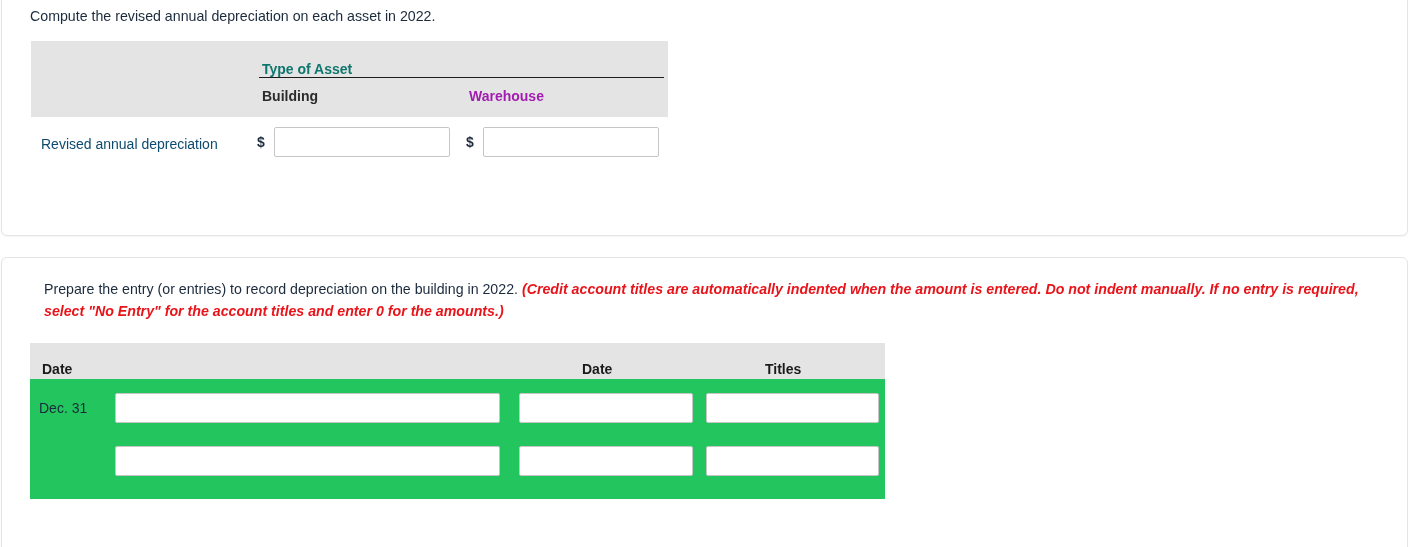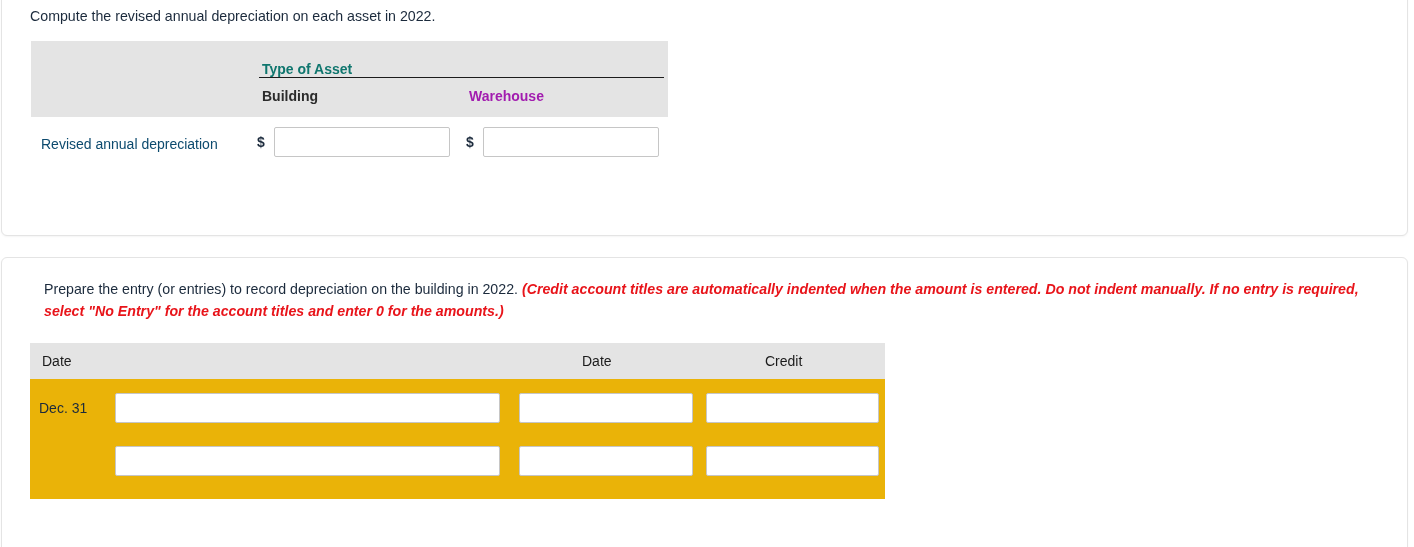--- a/index.html
+++ b/index.html
@@ -221,35 +221,35 @@
     width: 855px;
   }
   .journal-head {
     background: #e4e4e4;
     height: 36px;
     position: relative;
     box-sizing: border-box;
   }
   .journal-head .th {
     position: absolute;
-    top: 10px;
-    font-size: 14px;
-    font-weight: normal;
+    top: 18px;
+    font-size: 14px;
+    font-weight: bold;
     color: #1b1b1b;
     white-space: nowrap;
   }
   #th-date { left: 12px; }
   #th-account { left: 79px; }
   #th-debit { left: 552px; }
   #th-credit { left: 735px; }
 
   .journal-body {
     position: relative;
     height: 120px;
-    background: #eab308;
+    background: #22c55e;
   }
   .date-cell {
     position: absolute;
     left: 9px;
     top: 21px;
     font-size: 14px;
     color: #1b2a3c;
     white-space: nowrap;
   }
   .j-account { left: 85px; width: 385px; height: 30px; }
@@ -303,21 +303,21 @@
 
 <div class="card" id="card-two">
 
   <div class="prompt" id="prompt-two"><span>Prepare the entry (or entries) to record depreciation on the building in 2022.</span> <span class="note-red">(Credit account titles are automatically indented when the amount is entered. Do not indent manually. If no entry is required, select "No Entry" for the account titles and enter 0 for the amounts.)</span></div>
 
   <div class="journal-table">
 
     <div class="journal-head">
       <div class="th" id="th-date">Date</div>
       <div class="th" id="th-debit">Date</div>
-      <div class="th" id="th-credit">Credit</div>
+      <div class="th" id="th-credit">Titles</div>
     </div>
 
     <div class="journal-body">
 
       <div class="date-cell">Dec. 31</div>
       <input class="txt-input j-account row-a" type="text" value="" style="">
       <input class="txt-input j-debit row-a" type="text" value="" style="">
       <input class="txt-input j-credit row-a" type="text" value="" style="">
 
       <input class="txt-input j-account row-b" type="text" value="" style="">

